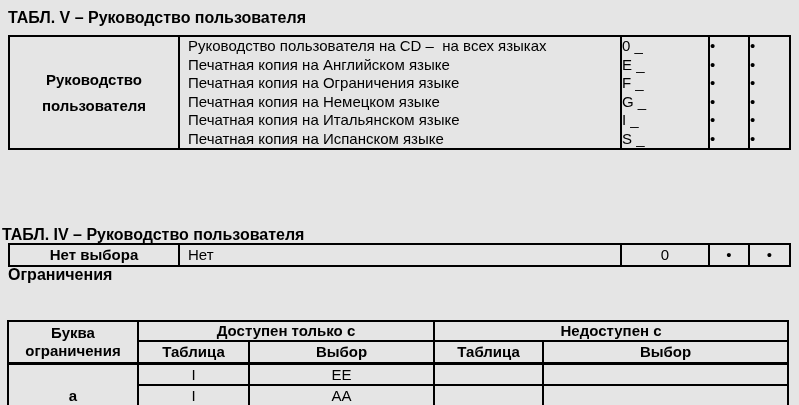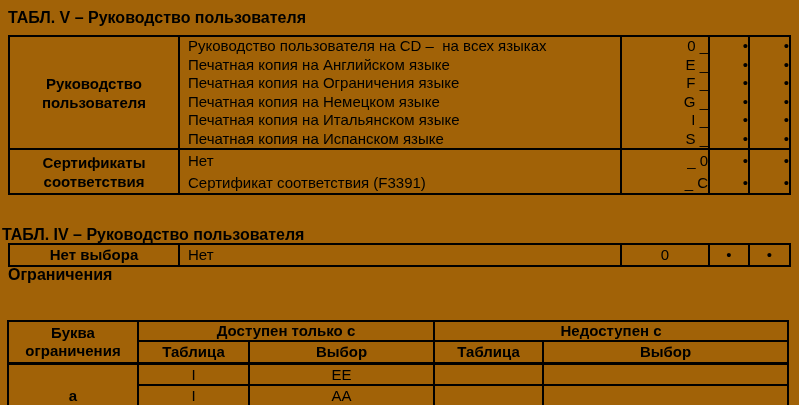--- a/index.html
+++ b/index.html
@@ -1,36 +1,36 @@
 <!DOCTYPE html>
 <html><head>
 <meta charset="utf-8">
 <style>
   html,body{margin:0;padding:0;background:#fff;}
   body{width:799px;height:405px;overflow:hidden;
        font-family:"Liberation Sans","DejaVu Sans",sans-serif;color:#000;}
-  .page{position:relative;width:799px;height:405px;background:#a16207;}
+  .page{position:relative;width:799px;height:405px;background:#e5e5e5;}
 
   .title{position:absolute;font-size:16px;font-weight:bold;white-space:nowrap;line-height:18px;}
   .t-v{left:8px;top:9px;}
   .t-iv{left:2px;top:226px;}
   .t-r{left:8px;top:266px;}
 
   table.tbl{position:absolute;border-collapse:collapse;table-layout:fixed;}
   table.tbl td{border:2px solid #000;padding:0;font-size:15px;vertical-align:middle;}
 
   
   .tv{left:8px;top:35px;width:781px;}
   .tiv{left:8px;top:243px;width:781px;}
-  td.label{font-weight:bold;text-align:center;line-height:19px;padding:0 4px;}
+  td.label{font-weight:bold;text-align:center;line-height:26px;padding:0 4px;}
   td.multiline{vertical-align:top;}
   .ln{height:18.5px;line-height:18.5px;white-space:nowrap;overflow:visible;}
   .lnB{height:21.5px;line-height:21.5px;white-space:nowrap;}
   td.desc .ln,td.desc .lnB{padding-left:8px;text-align:left;}
-  td.code .ln,td.code .lnB,td.dot .ln,td.dot .lnB{text-align:right;}
+  td.code .ln,td.code .lnB,td.dot .ln,td.dot .lnB{text-align:left;}
   td.dot{text-align:center;}
   .tiv td{height:20px;line-height:20px;border-radius:6px;}
   .tiv td.desc{padding-left:8px;}
   .tiv td.code,.tiv td.dot{text-align:center;}
 
   
   .trt{left:7px;top:296px;width:780px;margin-top:24px;}
   .trt td{text-align:center;}
   .trt td.hdr{font-weight:bold;}
   .trt tr.h1 td{height:18px;line-height:18px;}
@@ -81,39 +81,20 @@
         <div class="ln">•</div>
         <div class="ln">•</div>
       </td>
       <td class="dot multiline">
         <div class="ln">•</div>
         <div class="ln">•</div>
         <div class="ln">•</div>
         <div class="ln">•</div>
         <div class="ln">•</div>
         <div class="ln">•</div>
-      </td>
-    </tr>
-    <tr>
-      <td class="label">Сертификаты соответствия</td>
-      <td class="desc multiline">
-        <div class="lnB">Нет</div>
-        <div class="lnB">Сертификат соответствия (F3391)</div>
-      </td>
-      <td class="code multiline">
-        <div class="lnB">_ 0</div>
-        <div class="lnB">_ C</div>
-      </td>
-      <td class="dot multiline">
-        <div class="lnB">•</div>
-        <div class="lnB">•</div>
-      </td>
-      <td class="dot multiline">
-        <div class="lnB">•</div>
-        <div class="lnB">•</div>
       </td>
     </tr>
   </tbody>
     </table>
 
   <div class="title t-iv">ТАБЛ. IV – Руководство пользователя</div>
 
   <table class="tbl tiv">
     <colgroup>
         <col style="width:170px">

